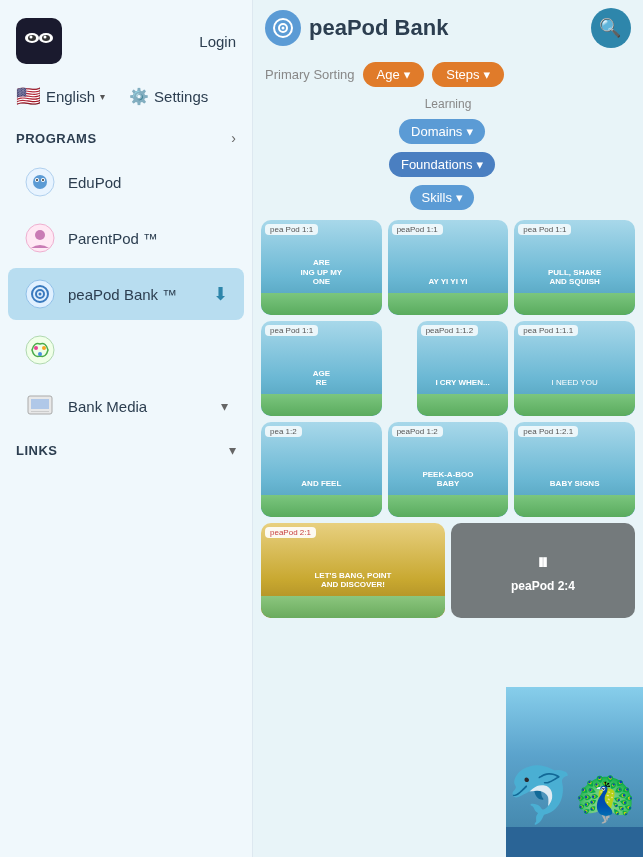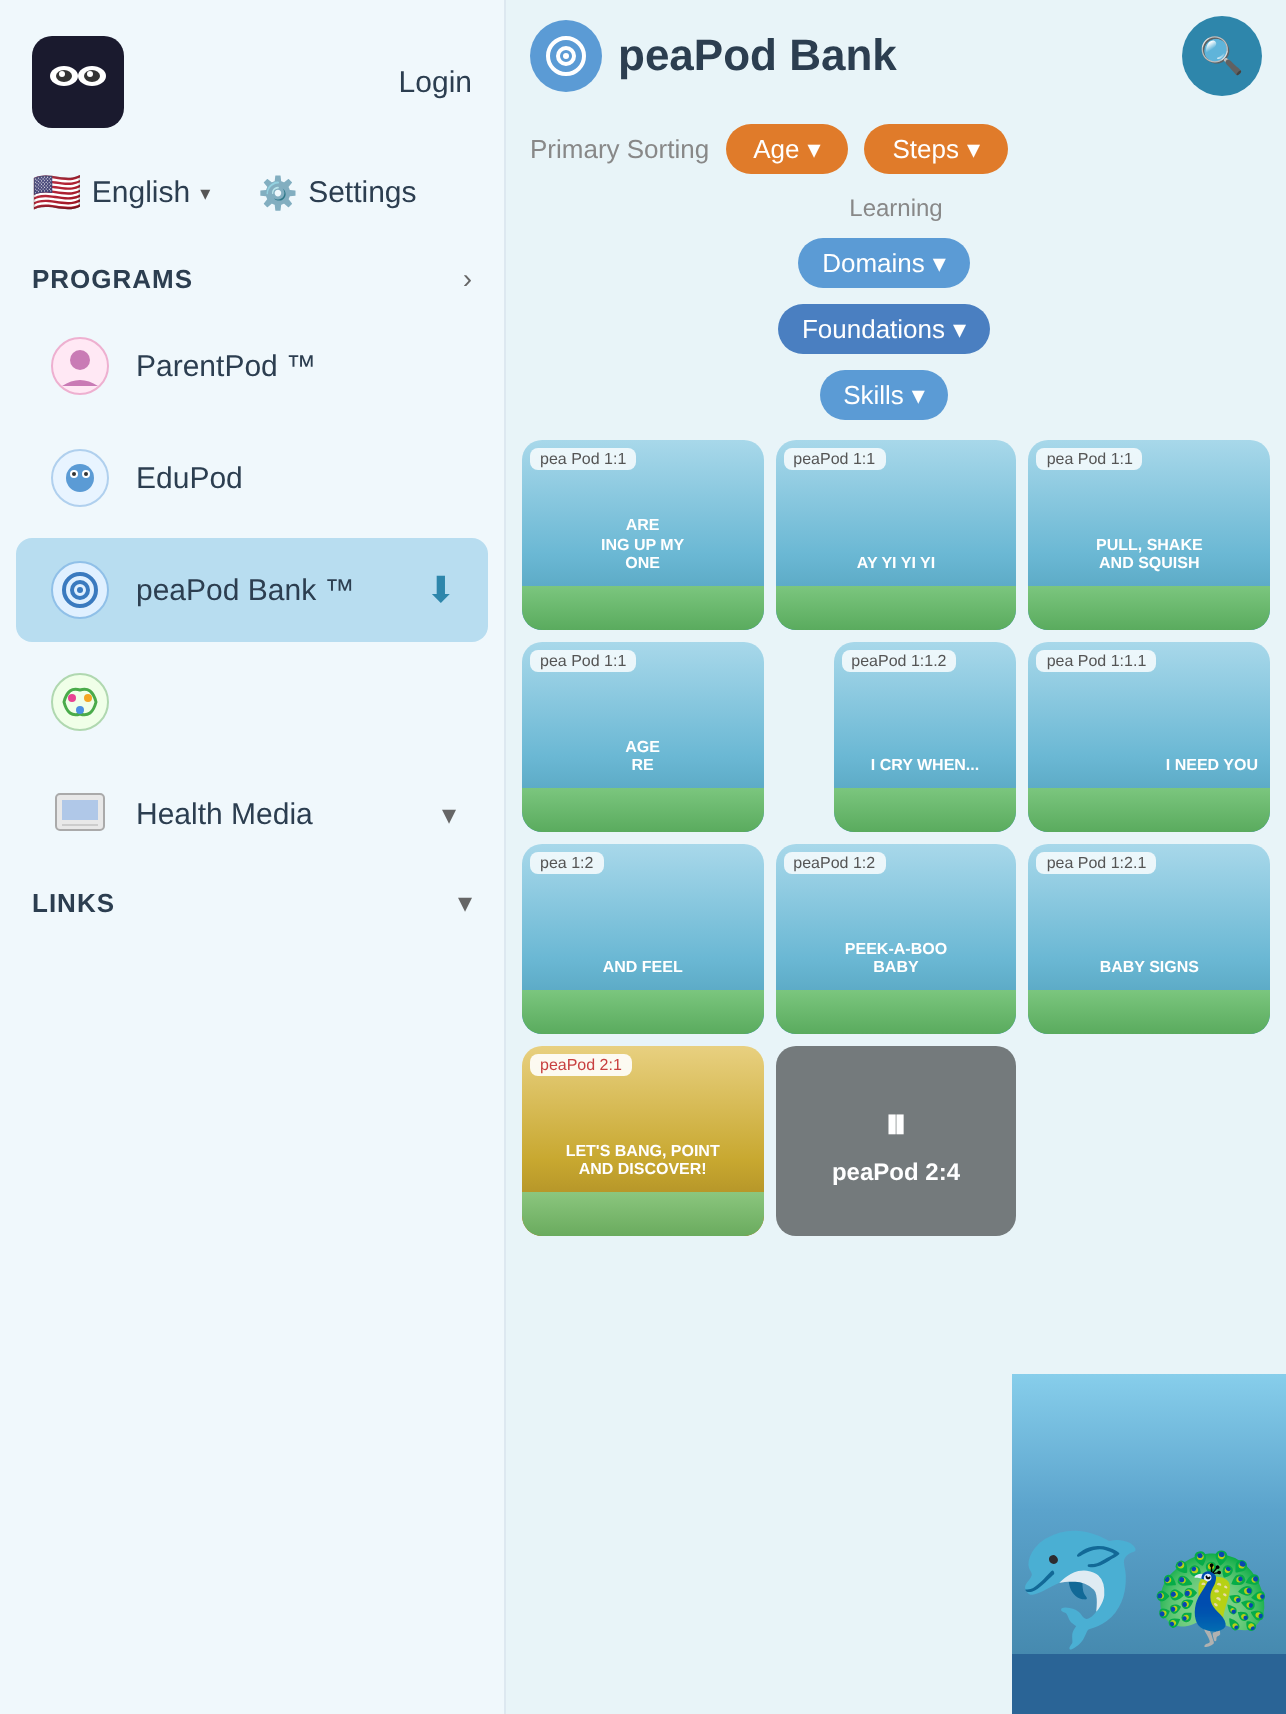--- a/index.html
+++ b/index.html
@@ -377,21 +377,21 @@
       position: absolute;
       bottom: 0;
       left: 0;
       right: 0;
       height: 30px;
       background: #2a6496;
     }
 
     .cards-row {
       display: grid;
-      grid-template-columns: repeat(3, 1fr);
+      grid-template-columns: repeat(2, 1fr);
       gap: 6px;
       padding: 0 8px 4px;
     }
 
     .nav-item-edupod .nav-icon { background: none; }
     .nav-item-parentpod .nav-icon { background: none; }
     .nav-item-peapod .nav-icon { background: none; }
     .nav-item-behavioral .nav-icon { background: none; }
     .nav-item-multimedia .nav-icon { background: none; }
 
@@ -425,45 +425,45 @@
       <span class="gear-icon">⚙️</span>
       <span class="settings-text">Settings</span>
     </div>
   </div>
 
   <div class="programs-header">
     <span class="programs-label">PROGRAMS</span>
     <span class="expand-arrow">›</span>
   </div>
 
-  <div class="nav-item nav-item-parentpod">
-    <div class="nav-icon">
-      <svg width="32" height="32" viewBox="0 0 32 32">
-        <circle cx="16" cy="16" r="14" fill="#ffe8f4" stroke="#eeb0d0" stroke-width="1"></circle>
-        <circle cx="16" cy="13" r="5" fill="#c97bb5"></circle>
-        <path d="M7 26 Q16 20 25 26" fill="#c97bb5"></path>
-      </svg>
-    </div>
-    <span class="nav-text">ParentPod ™</span>
-  </div>
-
   <div class="nav-item nav-item-edupod">
     <div class="nav-icon">
       <svg width="32" height="32" viewBox="0 0 32 32">
         <circle cx="16" cy="16" r="14" fill="#e8f4ff" stroke="#b0d0ee" stroke-width="1"></circle>
         <circle cx="16" cy="16" r="7" fill="#5b9bd5"></circle>
         <circle cx="13" cy="14" r="2" fill="white"></circle>
         <circle cx="19" cy="14" r="2" fill="white"></circle>
         <circle cx="13" cy="14" r="1" fill="#333"></circle>
         <circle cx="19" cy="14" r="1" fill="#333"></circle>
       </svg>
     </div>
     <span class="nav-text">EduPod</span>
   </div>
 
+  <div class="nav-item nav-item-parentpod">
+    <div class="nav-icon">
+      <svg width="32" height="32" viewBox="0 0 32 32">
+        <circle cx="16" cy="16" r="14" fill="#ffe8f4" stroke="#eeb0d0" stroke-width="1"></circle>
+        <circle cx="16" cy="13" r="5" fill="#c97bb5"></circle>
+        <path d="M7 26 Q16 20 25 26" fill="#c97bb5"></path>
+      </svg>
+    </div>
+    <span class="nav-text">ParentPod ™</span>
+  </div>
+
   <div class="nav-item nav-item-peapod active">
     <div class="nav-icon">
       <svg width="32" height="32" viewBox="0 0 32 32">
         <circle cx="16" cy="16" r="14" fill="#e0f0ff" stroke="#90c0e8" stroke-width="1"></circle>
         <circle cx="16" cy="16" r="8" fill="none" stroke="#3a7abf" stroke-width="2"></circle>
         <circle cx="16" cy="16" r="4" fill="none" stroke="#3a7abf" stroke-width="2"></circle>
         <circle cx="16" cy="16" r="1.5" fill="#3a7abf"></circle>
       </svg>
     </div>
     <span class="nav-text">peaPod Bank ™</span>
@@ -483,21 +483,21 @@
   </div>
 
   <div class="nav-item nav-item-multimedia">
     <div class="nav-icon">
       <svg width="32" height="32" viewBox="0 0 32 32">
         <rect x="4" y="6" width="24" height="18" rx="2" fill="#e8e8e8" stroke="#aaa" stroke-width="1"></rect>
         <rect x="7" y="9" width="18" height="10" fill="#b0c8e8"></rect>
         <rect x="7" y="21" width="18" height="1" fill="#ccc"></rect>
       </svg>
     </div>
-    <span class="nav-text">Health Media</span>
+    <span class="nav-text">Bank Media</span>
     <span class="nav-arrow">▾</span>
   </div>
 
   <div class="links-header">
     <span class="links-label">LINKS</span>
     <span class="expand-arrow">▾</span>
   </div>
 </div>
 
 <div class="main-content">
@@ -567,21 +567,21 @@
       <div class="card-title" style="bottom:28px;color:#fff;font-size:8px;font-weight:700;">AGE<br>RE</div>
       <div class="card-bottom-grass"></div>
     </div>
     <div class="card" style="background:linear-gradient(180deg,#a8d8ea 0%,#6bb8d4 60%,#4a9ab5 100%);margin-left:29px;">
       <div class="card-top-tag">peaPod 1:1.2</div>
       <div class="card-title" style="bottom:28px;color:#fff;font-size:8px;font-weight:700;">I CRY WHEN...</div>
       <div class="card-bottom-grass"></div>
     </div>
     <div class="card" style="background:linear-gradient(180deg,#a8d8ea 0%,#6bb8d4 60%,#4a9ab5 100%);">
       <div class="card-top-tag">pea Pod 1:1.1</div>
-      <div class="card-title" style="bottom:28px;color:#fff;font-size:8px;font-weight:700;text-align:right;">I NEED YOU</div>
+      <div class="card-title" style="bottom:28px;color:#fff;font-size:8px;font-weight:400;">I NEED YOU</div>
       <div class="card-bottom-grass"></div>
     </div>
 
     <div class="card" style="background:linear-gradient(180deg,#a8d8ea 0%,#6bb8d4 60%,#4a9ab5 100%);">
       <div class="card-top-tag">pea 1:2</div>
       <div class="card-title" style="bottom:28px;color:#fff;font-size:8px;font-weight:700;">AND FEEL</div>
       <div class="card-bottom-grass"></div>
     </div>
     <div class="card" style="background:linear-gradient(180deg,#a8d8ea 0%,#6bb8d4 60%,#4a9ab5 100%);">
       <div class="card-top-tag">peaPod 1:2</div>

